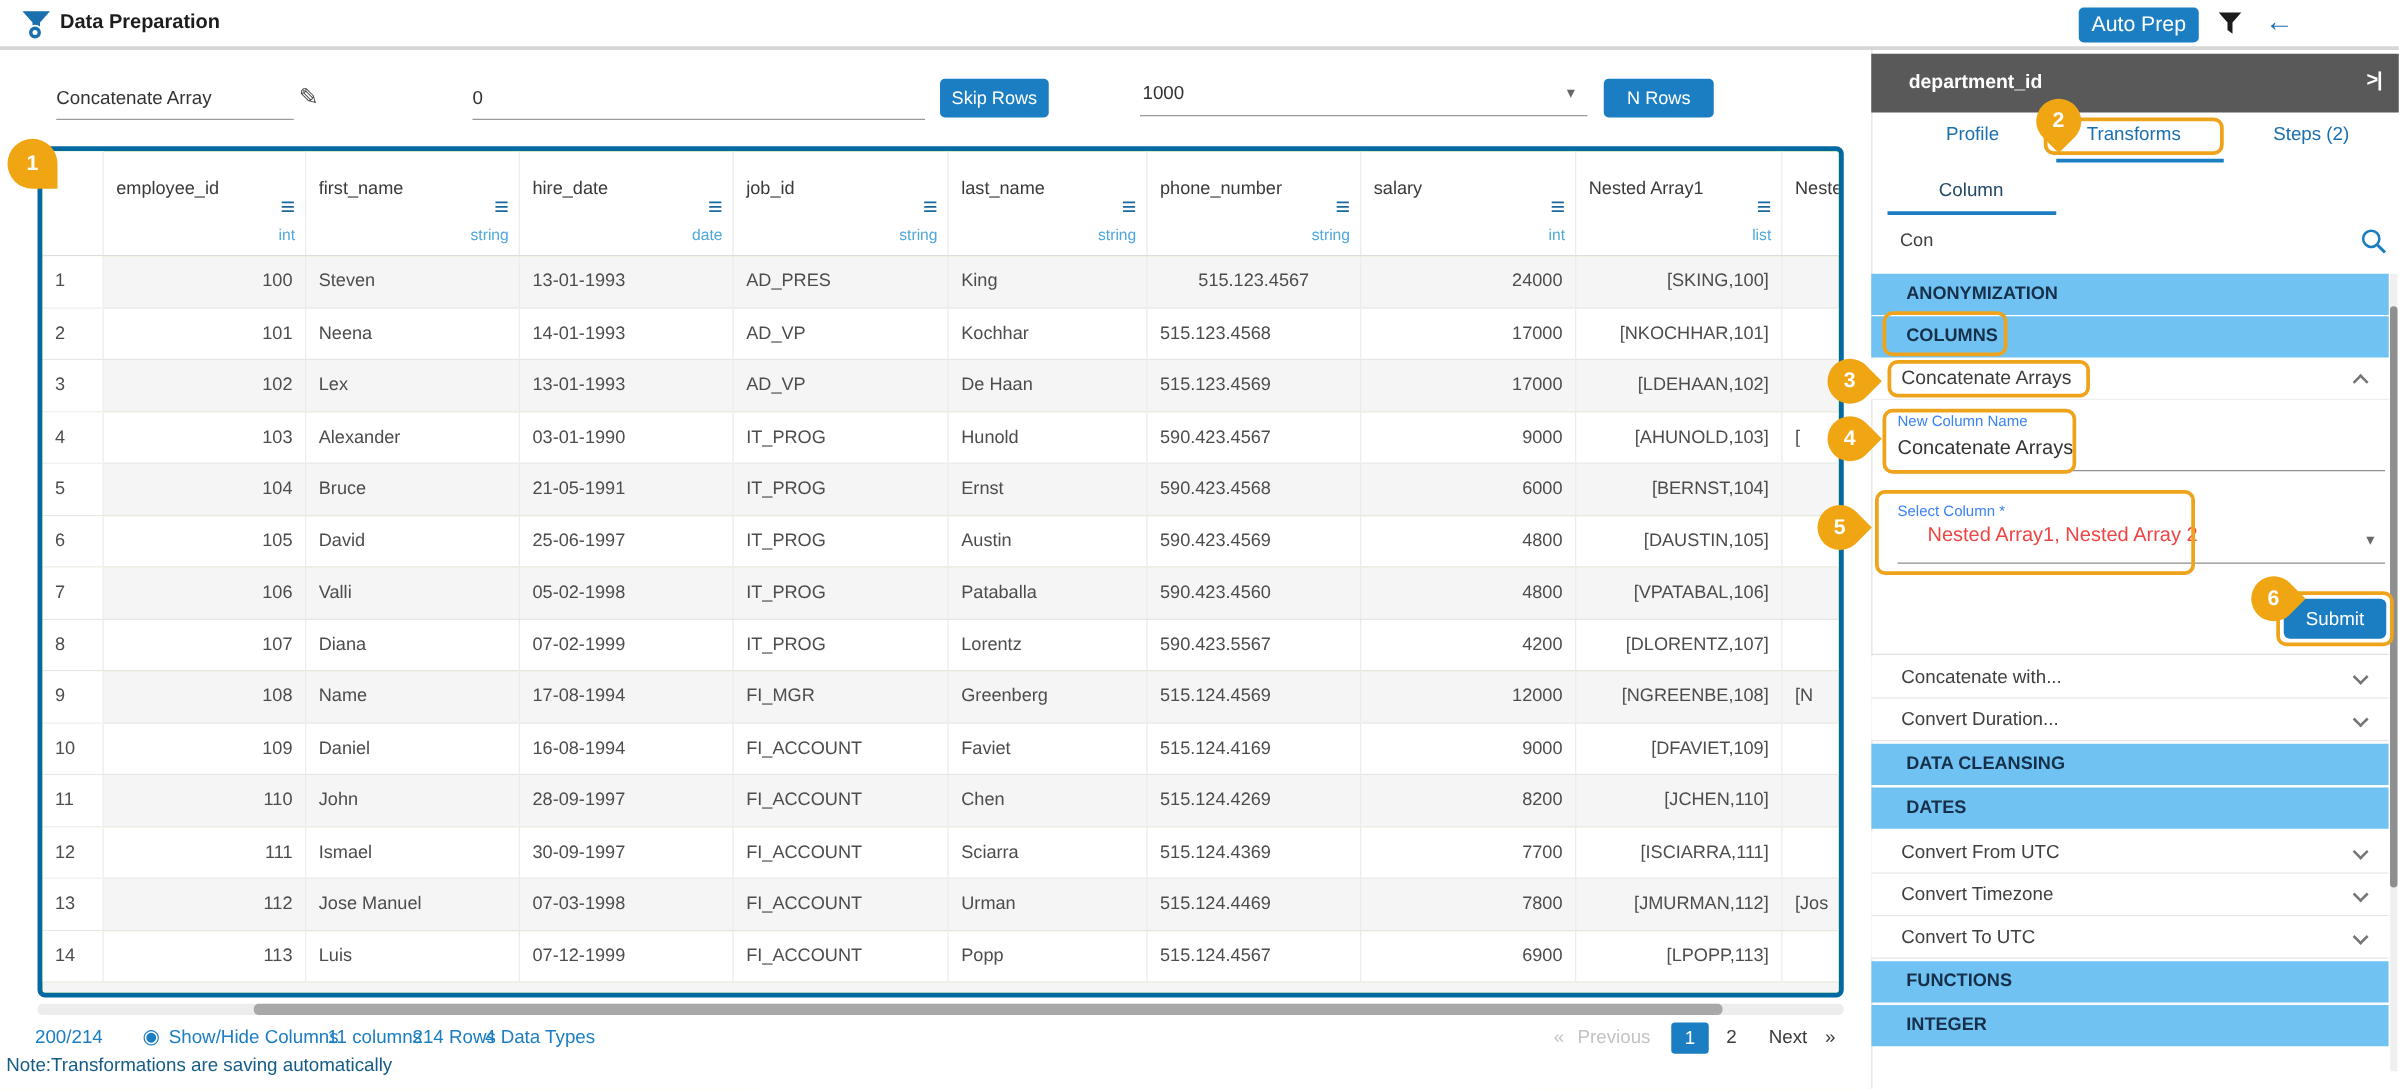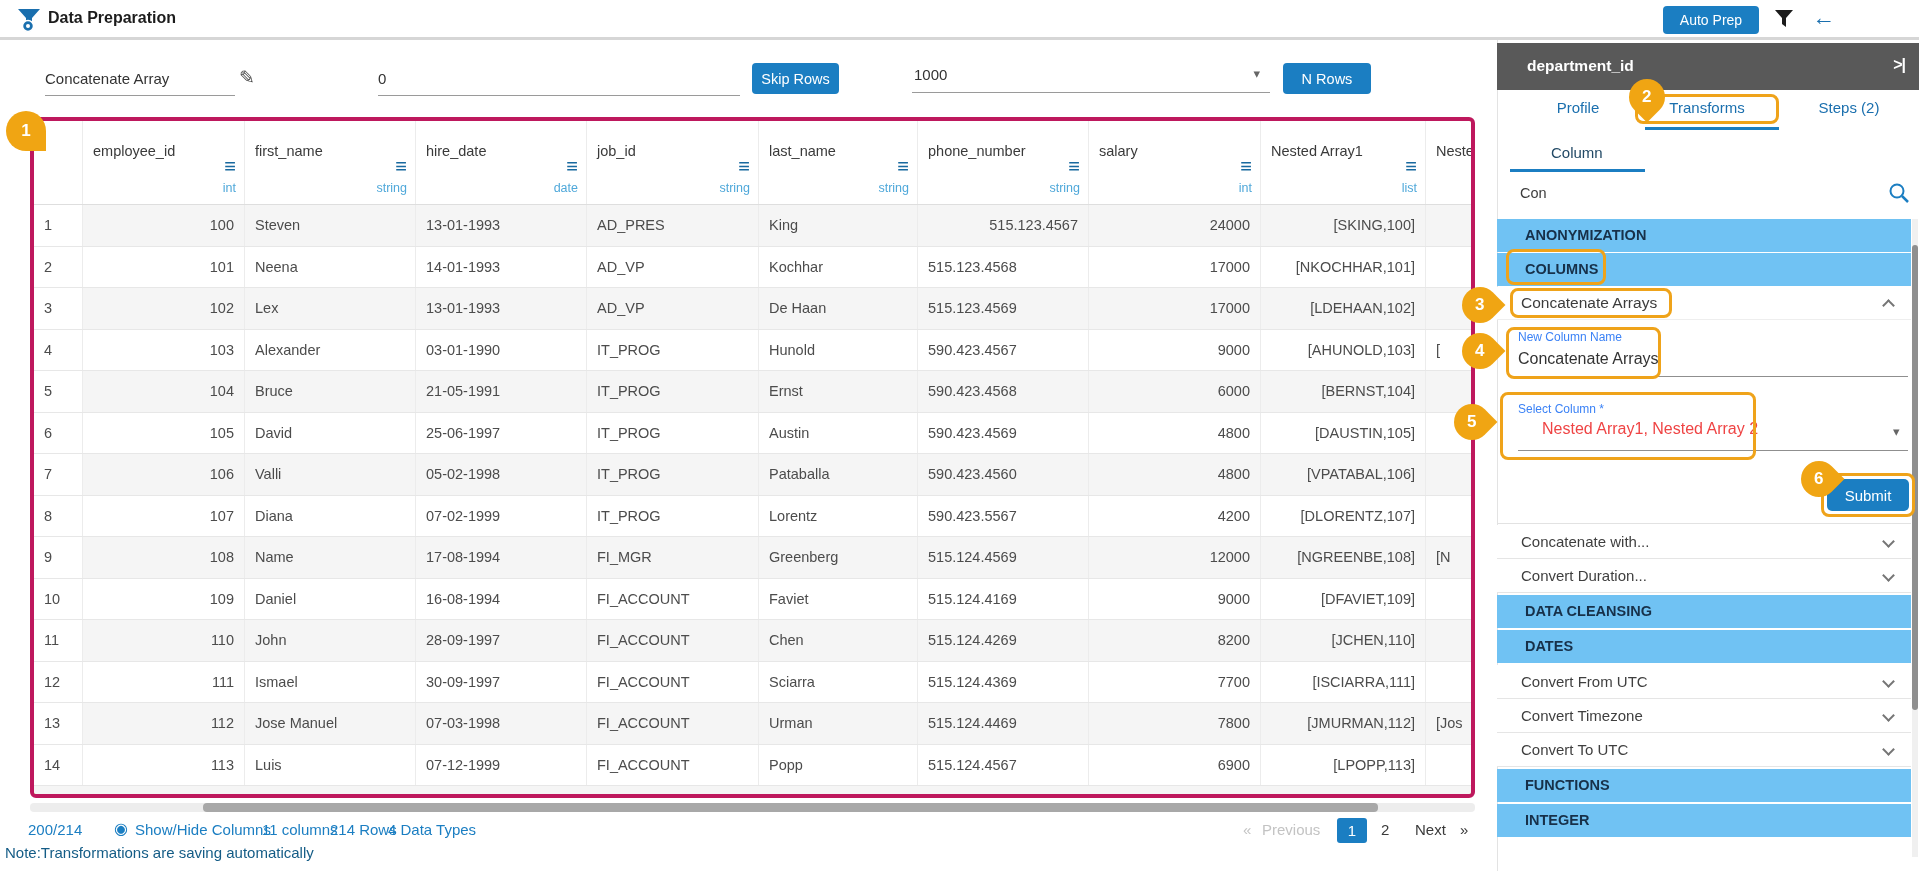--- a/index.html
+++ b/index.html
@@ -5,40 +5,40 @@
   * { margin:0; padding:0; box-sizing:border-box; }
   html,body { width:1919px; height:871px; background:#fff; overflow:hidden;
     font-family:"Liberation Sans", sans-serif; }
   .abs { position:absolute; }
 
   
   #topbar { position:absolute; left:0; top:0; width:1919px; height:40px; background:#fff;
     border-bottom:3px solid #d6d6d6; z-index:5; }
   #app-title { position:absolute; left:48px; top:9px; font-size:16px; font-weight:bold; color:#1c1c1c; }
   .btn { position:absolute; background:#1b7ec2; color:#fff; border:none; border-radius:4px;
-    font-family:"Liberation Sans",sans-serif; font-size:14px; text-align:center; cursor:pointer; }
+    font-family:"Liberation Sans",sans-serif; font-size:17px; text-align:center; cursor:pointer; }
   #autoprep-btn { left:1663px; top:6px; width:96px; height:28px; }
   #back-arrow { position:absolute; left:1812px; top:4px; font-size:23px; color:#1a6fae; font-weight:bold; }
 
   
   .fld { position:absolute; border:none; outline:none; background:transparent;
     border-bottom:1px solid #9a9a9a; font-size:15px; color:#333; font-family:"Liberation Sans",sans-serif; }
   #name-field  { left:45px;  top:62px; width:190px; height:34px; }
   #pencil-icon { position:absolute; left:239px; top:66px; font-size:19px; color:#474747; }
   #skip-field  { left:378px; top:62px; width:362px; height:34px; }
   #skiprows-btn{ left:752px; top:63px; width:87px;  height:31px; font-size:14.5px; }
   #nrows-select{ position:absolute; left:912px; top:60px; width:358px; height:33px;
     border-bottom:1px solid #9a9a9a; font-size:15px; color:#333; cursor:pointer; }
   #nrows-select .val { position:absolute; left:2px; top:6px; }
   #nrows-select .dd  { position:absolute; right:10px; top:6px; color:#666; font-size:13px; }
   #nrows-btn   { left:1283px; top:63px; width:88px; height:31px; font-size:14.5px; }
 
   
   #table-wrap { position:absolute; left:30px; top:117px; width:1445px; height:681px;
-    border:4px solid #be185d; border-radius:6px; background:#bef264; overflow:hidden; }
+    border:4px solid #0369a1; border-radius:6px; background:#bef264; overflow:hidden; }
   #thead { display:flex; height:84px; border-bottom:1px solid #dedede; background:#fff; }
   .hcell { position:relative; flex:0 0 auto; border-right:1px solid #ececec; }
   .hcell .hname { position:absolute; left:10px; top:22px; font-size:14.5px; color:#3a3a3a; }
   .hcell .hmenu { position:absolute; right:8px; top:34px; font-size:20px; font-weight:bold; color:#19699f; cursor:pointer; }
   .hcell .htype { position:absolute; right:8px; top:60px; font-size:12.5px; color:#4fa8da; }
   .rownum { width:49px; background:#fff; }
   .trow { display:flex; height:41.5px; background:#fff; border-bottom:1px solid #e7e7e7; }
   .trow.striped { background:#f5f5f5; }
   .trow.partial { height:12px; }
   .cell { flex:0 0 auto; line-height:40.5px; font-size:14.5px; color:#4c4c4c;
@@ -191,21 +191,21 @@
       </div>
     </div>
   <div id="tbody">
       <div class="trow striped">
         <div class="cell rownum">1</div>
         <div class="cell" style="width: 162px; text-align: right;">100</div>
         <div class="cell" style="width: 171px; text-align: left;">Steven</div>
         <div class="cell" style="width: 171px; text-align: left;">13-01-1993</div>
         <div class="cell" style="width: 172px; text-align: left;">AD_PRES</div>
         <div class="cell" style="width: 159px; text-align: left;">King</div>
-        <div class="cell" style="width: 171px; text-align: right;">515.123.4567</div>
+        <div class="cell" style="width: 171px; text-align: center;">515.123.4567</div>
         <div class="cell" style="width: 172px; text-align: right;">24000</div>
         <div class="cell" style="width: 165px; text-align: right;">[SKING,100]</div>
         <div class="cell" style="width: 120px; text-align: left;"></div>
       </div>
       <div class="trow">
         <div class="cell rownum">2</div>
         <div class="cell" style="width: 162px; text-align: right;">101</div>
         <div class="cell" style="width: 171px; text-align: left;">Neena</div>
         <div class="cell" style="width: 171px; text-align: left;">14-01-1993</div>
         <div class="cell" style="width: 172px; text-align: left;">AD_VP</div>

